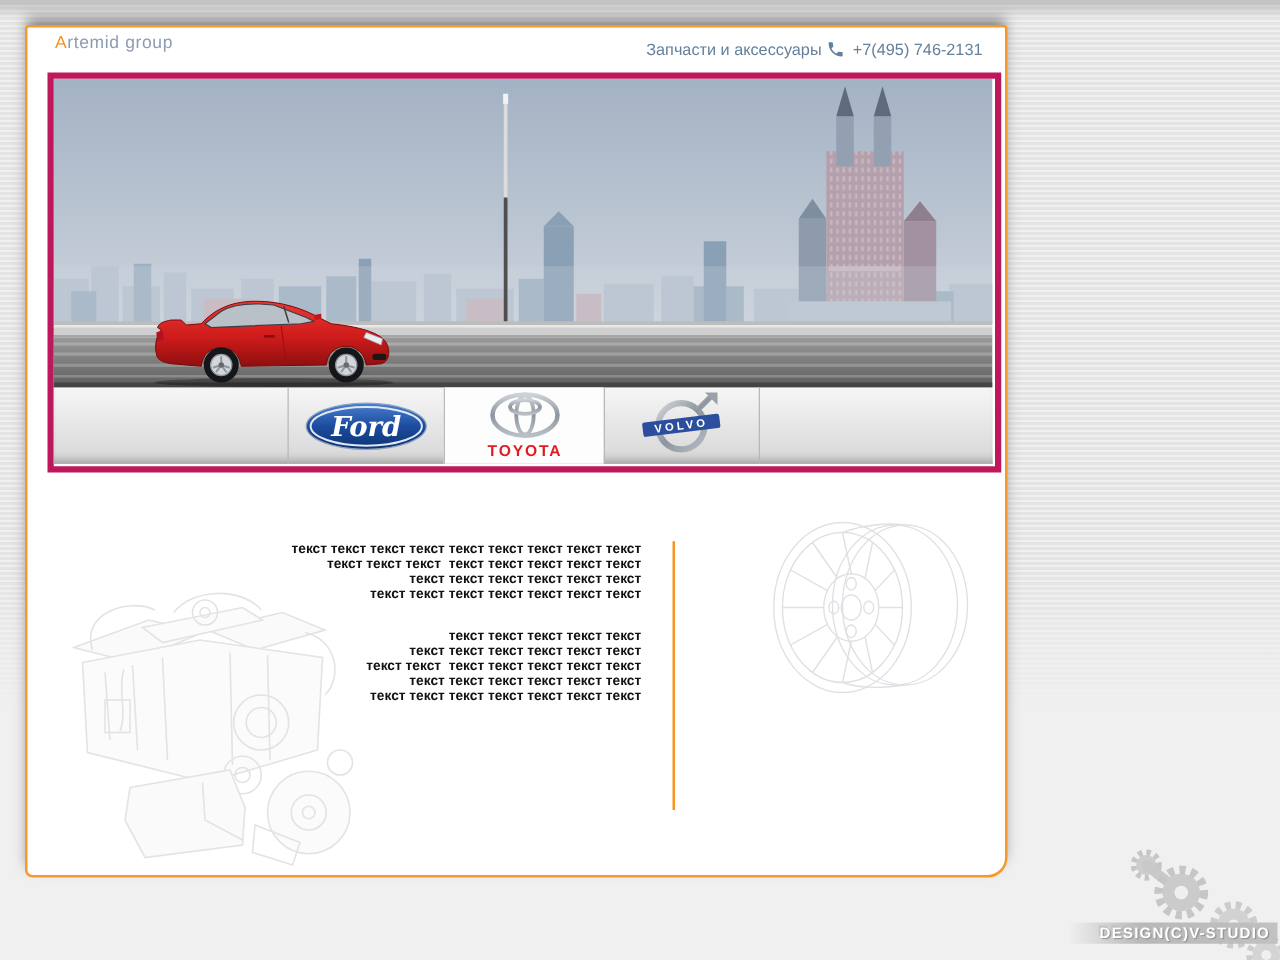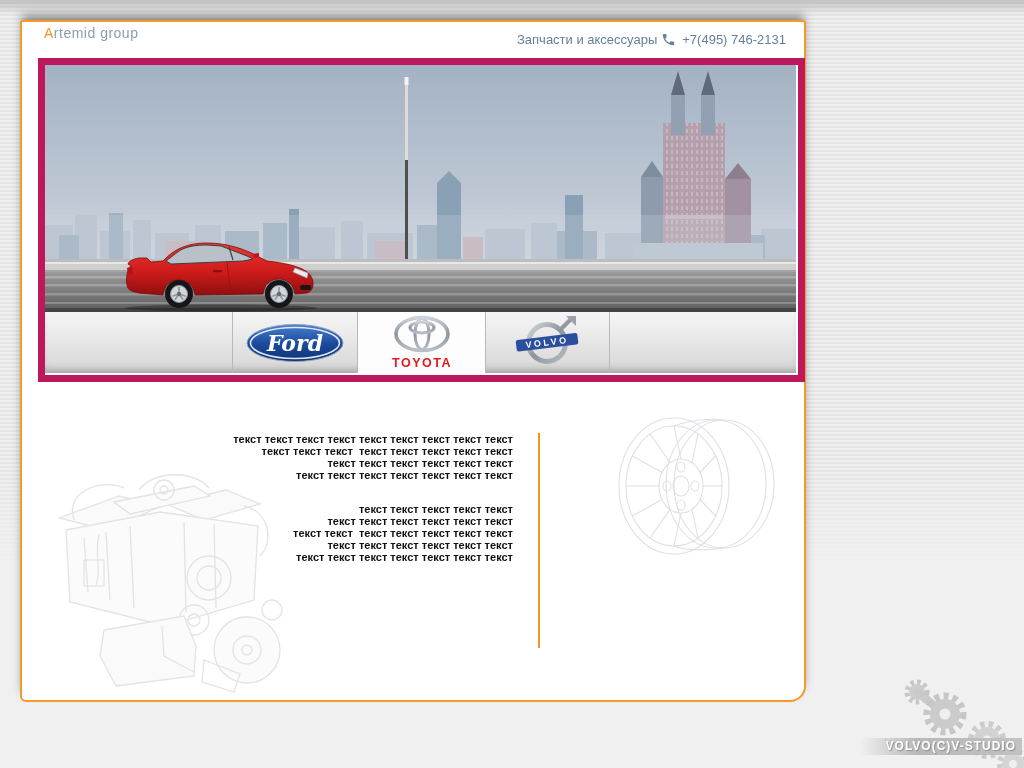--- a/index.html
+++ b/index.html
@@ -23,21 +23,21 @@
   
   .logo{position:absolute;left:22px;top:3px;font-size:14px;letter-spacing:.5px;
     color:#8C9CB0;}
   .logo .accent{color:#F7941D;}
   .header-right{position:absolute;right:18px;top:10px;display:flex;align-items:center;gap:4px;
     font-size:13px;color:#64809C;}
   .nav-link{color:#64809C;text-decoration:none;cursor:pointer;}
   .phone-wrap{display:flex;align-items:center;gap:6px;}
   
   .banner-box{position:absolute;left:16px;top:36px;width:753px;height:310px;
-    border:7px solid #be185d;background:#fff;}
+    border:5px solid #be185d;background:#fff;}
   .banner-img{display:block;width:751px;height:247px;}
   .brand-strip{display:flex;width:751px;height:61px;
     background:linear-gradient(to bottom,#f6f6f6,#d6d6d6);
     box-shadow:inset 0 -7px 8px -5px rgba(0,0,0,.3);}
   .brand-cell{height:100%;display:flex;align-items:center;justify-content:center;}
   .brand-cell + .brand-cell{border-left:1px solid #b8b8b8;}
   .cell-spacer1{width:187px;}
   .cell-ford{width:124px;cursor:pointer;}
   .cell-toyota{width:127px;background:#fdfdfd;cursor:pointer;}
   .cell-volvo{width:123px;cursor:pointer;}
@@ -361,13 +361,13 @@
     <circle cx="66" cy="38" r="15" fill="#cbcbcb"></circle>
       <circle cx="66" cy="38" r="5.5" fill="#efefef"></circle>
     <circle cx="108" cy="64" r="16" fill="none" stroke="#cccccc" stroke-width="6" stroke-dasharray="4.5 4"></circle>
     <circle cx="108" cy="64" r="13" fill="#d2d2d2"></circle>
       <circle cx="108" cy="64" r="4.5" fill="#f0f0f0"></circle>
     <circle cx="134" cy="88" r="13.5" fill="none" stroke="#cccccc" stroke-width="5" stroke-dasharray="4 3.6"></circle>
     <circle cx="134" cy="88" r="11" fill="#d4d4d4"></circle>
       <circle cx="134" cy="88" r="4" fill="#f0f0f0"></circle>
   </g>
 </svg>
-<div class="credit-band">VOLVO(C)V-STUDIO</div>
+<div class="credit-band">DESIGN(C)V-STUDIO</div>
 
 </body></html>

